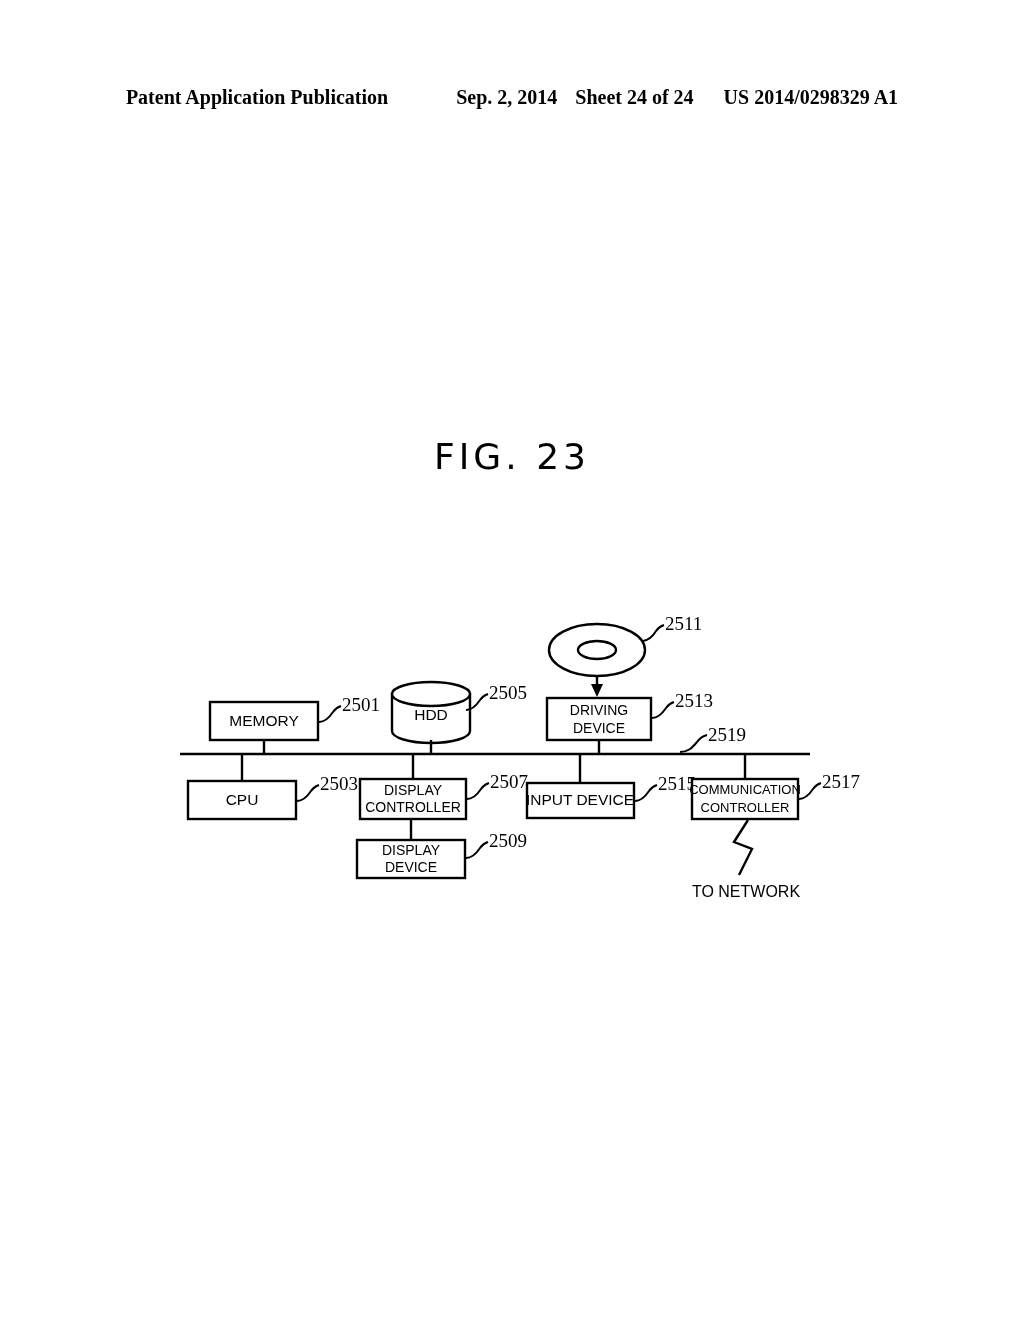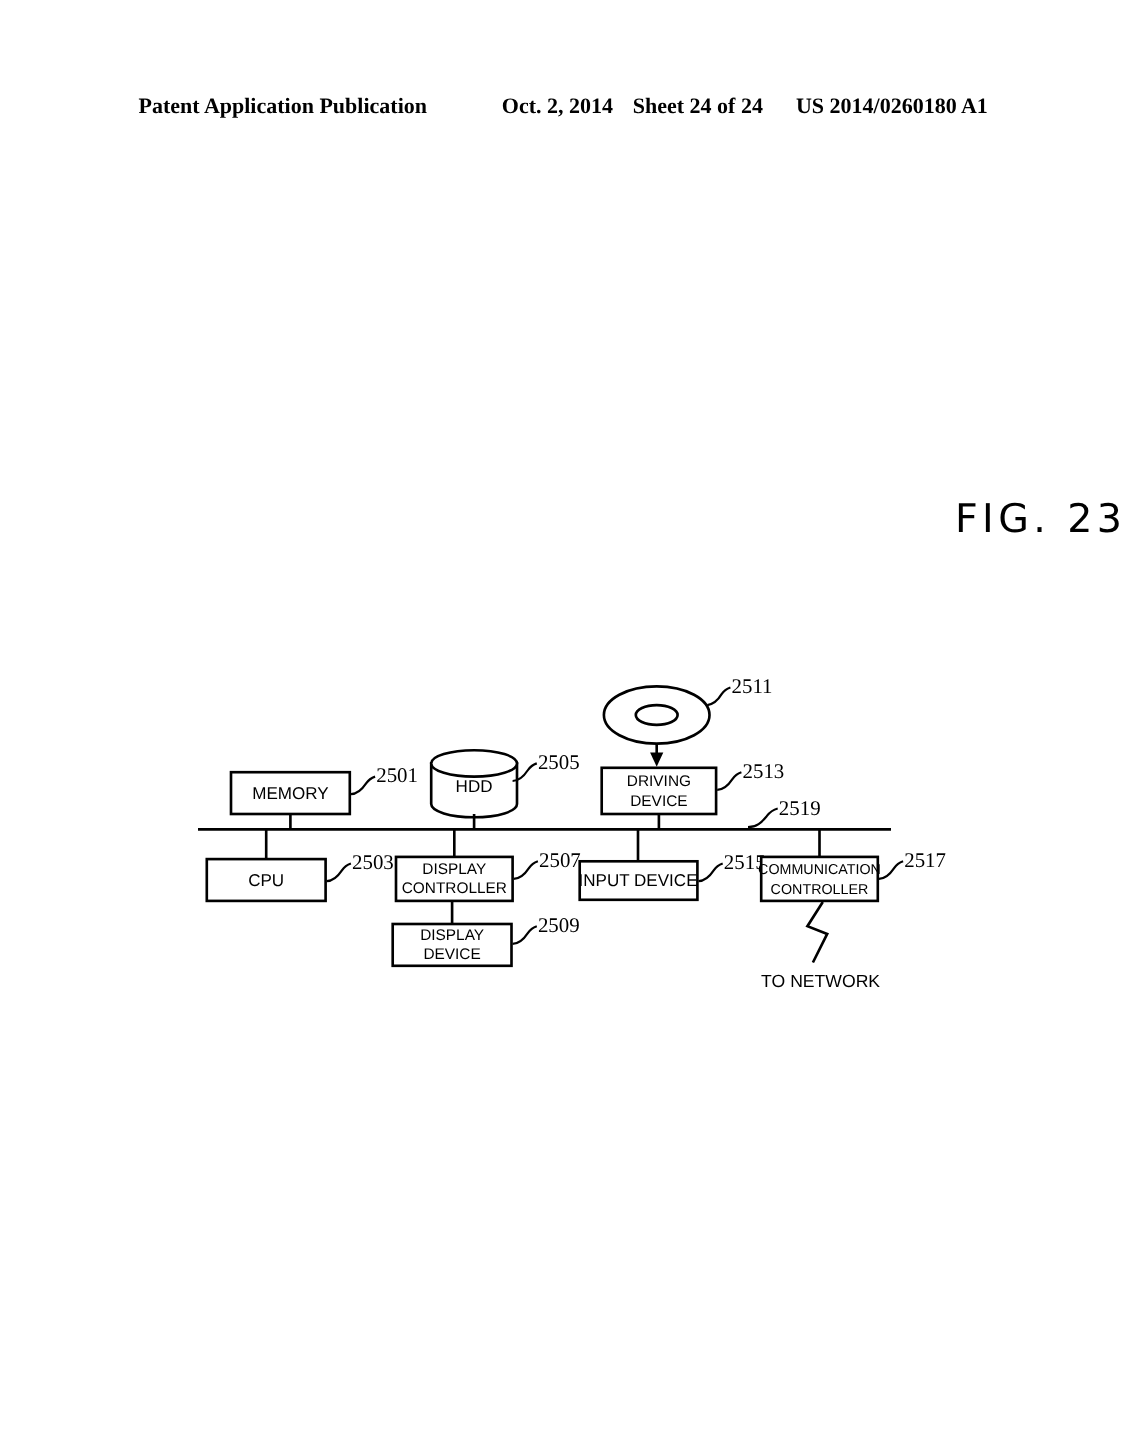--- a/index.html
+++ b/index.html
@@ -35,23 +35,23 @@
     letter-spacing: 0px;
     white-space: nowrap;
   }
   .hdr span { display: inline-block; }
   .hdr .h-pub { margin-right: 68px; }
   .hdr .h-date { margin-right: 18px; }
   .hdr .h-sheet { margin-right: 30px; }
   .figtitle {
     position: absolute;
     left: 0;
-    top: 452px;
+    top: 436px;
     width: 1024px;
-    text-align: right;
+    text-align: center;
     font-family: "DejaVu Sans", sans-serif;
     font-size: 36px;
     letter-spacing: 4px;
     color: #000;
   }
   svg#diagram {
     position: absolute;
     left: 0;
     top: 0;
     width: 1024px;
@@ -84,21 +84,21 @@
     text-anchor: middle;
     dominant-baseline: middle;
   }
 </style>
 </head>
 <body>
 
 <div id="page">
 
   <div class="hdr">
-    <span class="h-pub">Patent Application Publication</span><span class="h-date">Oct. 2, 2014</span><span class="h-sheet">Sheet 24 of 24</span><span class="h-num">US 2014/0260180 A1</span>
+    <span class="h-pub">Patent Application Publication</span><span class="h-date">Sep. 2, 2014</span><span class="h-sheet">Sheet 24 of 24</span><span class="h-num">US 2014/0298329 A1</span>
   </div>
 
   <div class="figtitle">FIG. 23</div>
 
   <svg id="diagram" viewBox="0 0 1024 1320">
 
     <line class="busln" x1="180" y1="754" x2="810" y2="754"></line>
 
     <path class="thinln" d="M 680 752 C 688 752 692 748 697 742 C 700 738 703 736 707 735"></path>
     <text class="num" x="708" y="737">2519</text>

